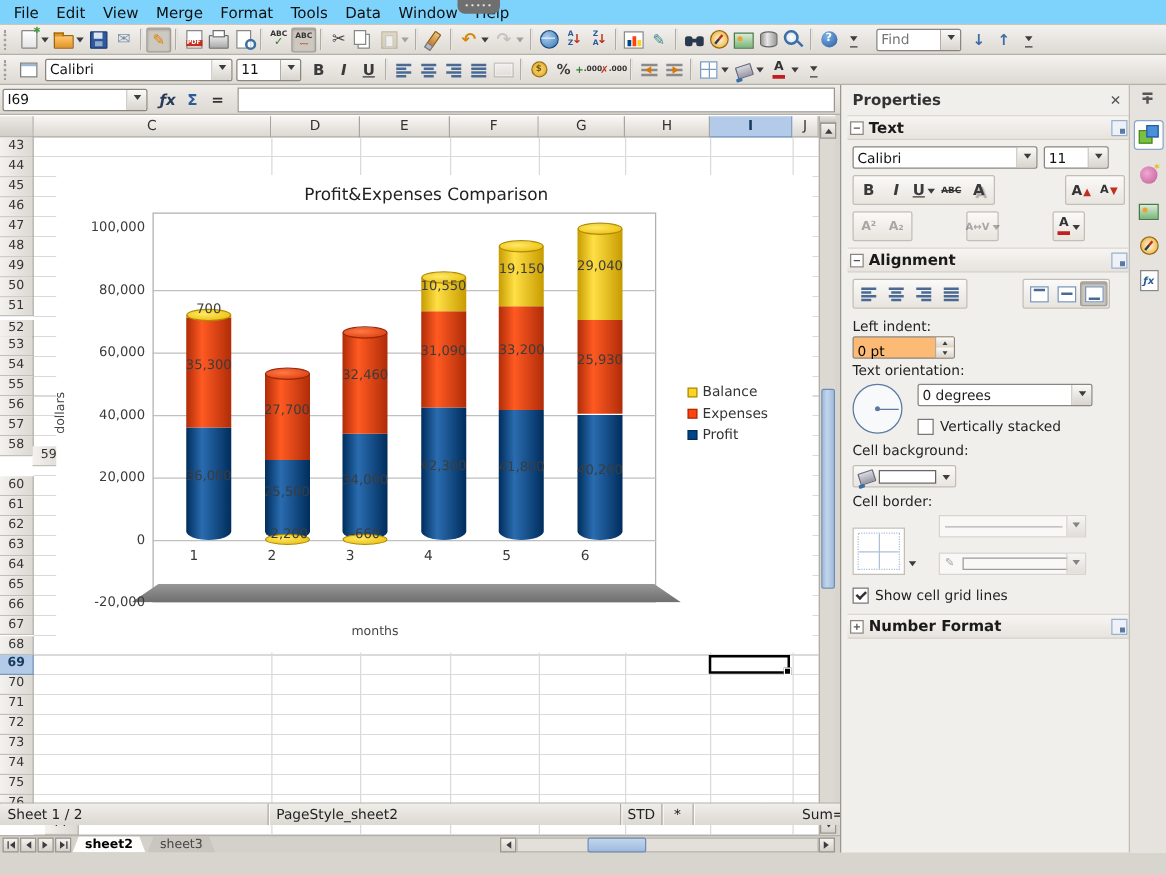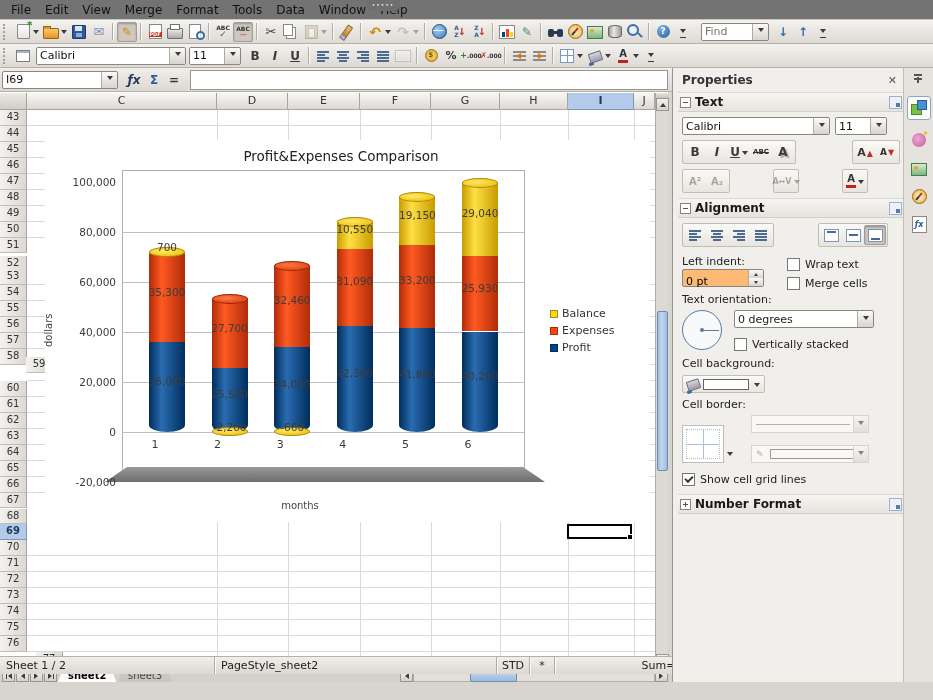--- a/index.html
+++ b/index.html
@@ -1,18 +1,18 @@
 <!DOCTYPE html>
 <html><head>
 <meta charset="utf-8">
 <style>
   html,body{margin:0;padding:0;}
   #app{position:relative;width:933px;height:700px;background:#d8d4ce;font-family:"DejaVu Sans",sans-serif;overflow:hidden;color:#1a1a1a;}
   
-  #menubar{position:absolute;left:0;top:0;width:933px;height:20px;background:#737373;border-bottom:1px solid #c9c5bf;display:flex;align-items:center;padding-left:4px;box-sizing:border-box;}
+  #menubar{position:absolute;left:0;top:0;width:933px;height:20px;background:#7dd3fc;border-bottom:1px solid #c9c5bf;display:flex;align-items:center;padding-left:4px;box-sizing:border-box;}
   .menu-item{font-size:12px;padding:2px 7px;color:#111;}
   #screen-pill{position:absolute;left:366px;top:0;width:34px;height:11px;background:#6f6f6f;border-radius:0 0 6px 6px;color:#e8e8e8;font-size:6px;letter-spacing:1px;text-align:center;line-height:10px;z-index:50;}
   
   .toolbar{position:absolute;left:0;width:933px;height:24px;background:linear-gradient(#f4f2ef,#ddd9d3);border-bottom:1px solid #b5b1aa;display:flex;align-items:center;padding-left:2px;box-sizing:border-box;}
   #toolbar1{top:20px;} #toolbar2{top:44px;}
   .grip{width:5px;height:16px;border-left:2px dotted #a39f97;margin:0 3px 0 1px;}
   .tsep{width:1px;height:17px;background:#b0aca4;border-right:1px solid #fbfaf8;margin:0 3px;}
   .tbtn{height:20px;min-width:19px;display:flex;align-items:center;justify-content:center;border:1px solid transparent;border-radius:2px;position:relative;padding:0 1px;box-sizing:border-box;}
   .tbtn.pressed{background:#cdc8c0;border-color:#a29d95;box-shadow:inset 0 1px 2px rgba(0,0,0,.25);}
   .tbtn.disabled{opacity:.4;}
@@ -140,21 +140,21 @@
   
   #tabbar{position:absolute;left:0;top:668px;width:672px;height:14px;background:#d4d0ca;border-top:1px solid #b5b1aa;box-sizing:border-box;}
   .navb{position:absolute;top:1px;width:13px;height:12px;background:linear-gradient(#f4f2ef,#d4d0ca);border:1px solid #9a968e;box-sizing:border-box;display:flex;align-items:center;justify-content:center;}
   .navb .bar{width:1px;height:6px;background:#3c3c3c;}
   .sheet-tab{position:absolute;top:0;height:13px;padding:0 10px;clip-path:polygon(5px 0,calc(100% - 5px) 0,100% 100%,0 100%);font-size:10px;line-height:13px;background:#c9c5bf;color:#444;}
   .sheet-tab.active{background:#fdfdfc;font-weight:bold;color:#000;}
   #hscroll-thumb{position:absolute;top:1px;left:470px;width:47px;height:12px;background:linear-gradient(#c3d6ec,#9ebbde);border:1px solid #6d8cb5;border-radius:2px;box-sizing:border-box;}
   #hs-left{left:400px;} #hs-right{left:655px;}
   #hs-track{position:absolute;left:413px;top:1px;width:242px;height:12px;background:#e3e0db;border:1px solid #b5b1aa;box-sizing:border-box;}
   
-  #statusbar{position:absolute;left:0;top:656px;width:933px;height:18px;background:linear-gradient(#f0eeea,#dcd8d2);border-top:1px solid #b5b1aa;display:flex;font-size:11px;color:#222;box-sizing:border-box;}
+  #statusbar{position:absolute;left:0;top:642px;width:933px;height:18px;background:linear-gradient(#f0eeea,#dcd8d2);border-top:1px solid #b5b1aa;display:flex;font-size:11px;color:#222;box-sizing:border-box;}
   .scell{border-right:1px solid #b0aca4;box-shadow:1px 0 0 #fbfaf8;display:flex;align-items:center;padding:0 6px;box-sizing:border-box;}
   #zoomcell{width:115px;display:flex;align-items:center;justify-content:space-between;padding:0 4px;}
   .zcirc{width:11px;height:11px;border-radius:50%;border:1px solid #5b7aa0;color:#5b7aa0;font-size:9px;line-height:10px;text-align:center;box-sizing:border-box;}
   #ztrack{flex:1;height:1px;background:#8a8a8a;margin:0 3px;position:relative;}
   #zthumb{position:absolute;left:55%;top:-4px;width:7px;height:9px;background:#5b7aa0;border-radius:1px;}
   
   #sidebar{position:absolute;left:672px;top:68px;width:261px;height:614px;background:#f1efec;border-left:1px solid #9a968e;box-sizing:border-box;}
   #sb-content{position:absolute;left:5px;top:0;width:226px;height:614px;}
   #sb-header{display:flex;align-items:center;height:24px;padding:0 4px;}
   #sb-title{font-size:12px;font-weight:bold;color:#333;flex:1;}
@@ -879,30 +879,20 @@
             <span class="btns">
                 <div>
                   <span class="tri-up"></span>
                 </div>
                 <div>
                   <span class="tri-down"></span>
                 </div>
               </span>
           </div>
         </div>
-        <div style="padding-top:4px;">
-          <div class="cbrow" style="margin:2px 0;">
-              <span class="cb"></span>
-              <span class="cb-lab">Wrap text</span>
-            </div>
-          <div class="cbrow" style="margin:6px 0 0;">
-              <span class="cb"></span>
-              <span class="cb-lab">Merge cells</span>
-            </div>
-        </div>
       </div>
       <div class="sb-label">Text orientation:</div>
       <div style="display:flex;align-items:flex-start;margin:4px 4px 6px;">
         <div id="dial"></div>
         <div style="flex:1;margin-left:12px;">
           <div class="combo" style="width:140px;">
             <span style="font-size:11px;padding:0 3px;flex:1;">0 degrees</span>
             <span class="dd">
                 <span class="car" style="margin:0;"></span>
               </span>

